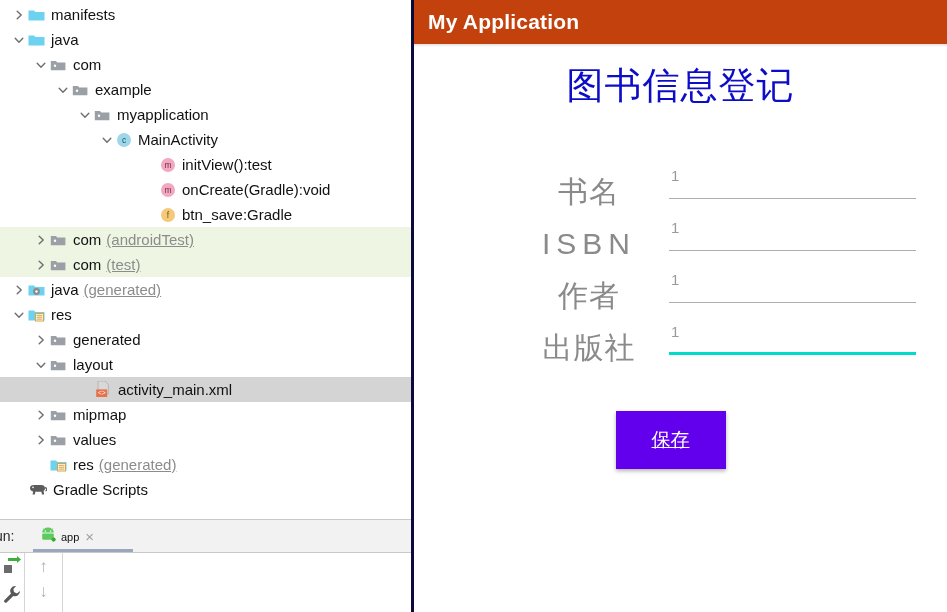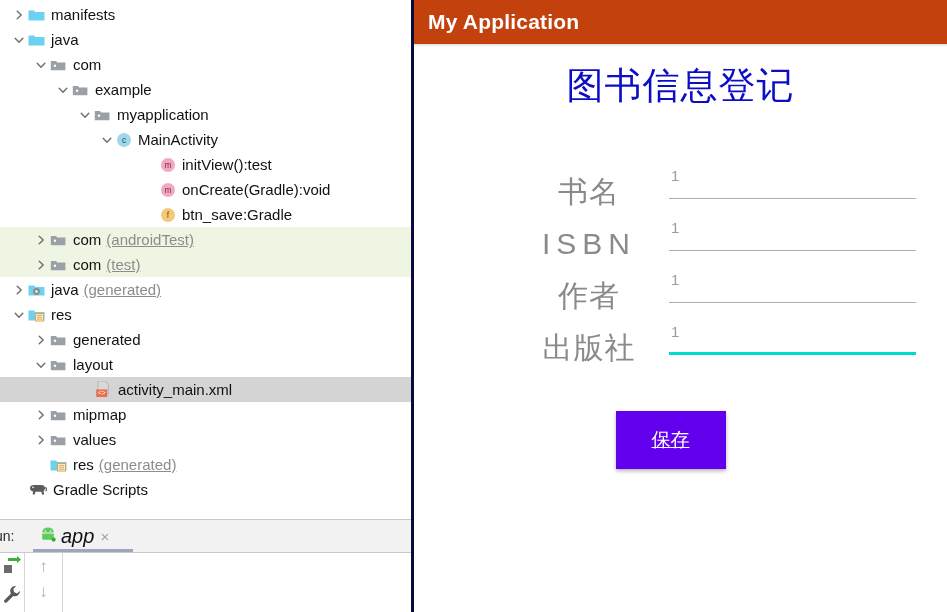--- a/index.html
+++ b/index.html
@@ -70,21 +70,21 @@
     font-size: 14px; color: #2b2b2b;
     margin-left: 0px; padding-left: 0px;
     position: absolute; left: -5px; top: 8px;
   }
   .run-tab {
     position: absolute; left: 33px; top: 0;
     height: 33px;
     display: flex; align-items: center;
     padding: 0 8px 0 6px;
   }
-  .run-tab .tabname { font-size: 20px; color: #111; margin: 0 6px 0 4px; font-style: italic; }
+  .run-tab .tabname { font-size: 11px; color: #111; margin: 0 6px 0 4px; }
   .run-tab .close { color: #a0a0a0; font-size: 15px; line-height: 1; }
   .run-tab-underline {
     position: absolute; left: 33px; bottom: 0;
     width: 100px; height: 3px; background: #9aa7bd;
   }
   .run-body { position: relative; height: 59px; background: #ffffff; display: flex; }
   .run-gutter1 {
     width: 25px; height: 100%;
     background: #ffffff;
     border-right: 1px solid #d6d6d6;

